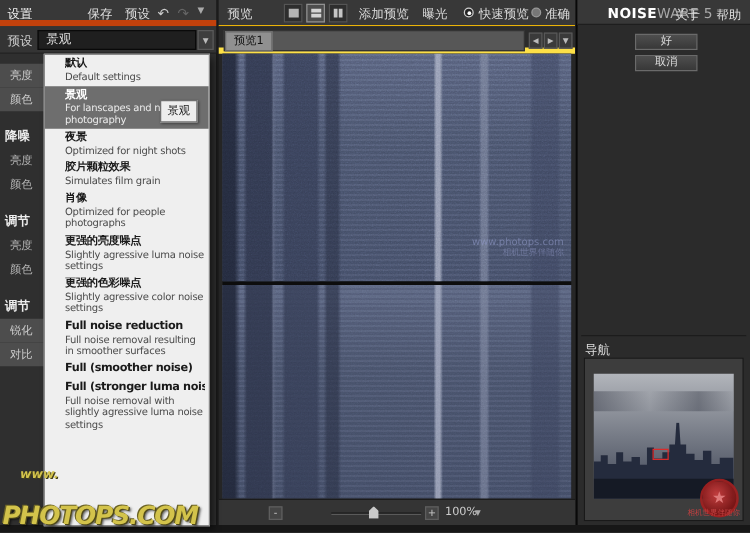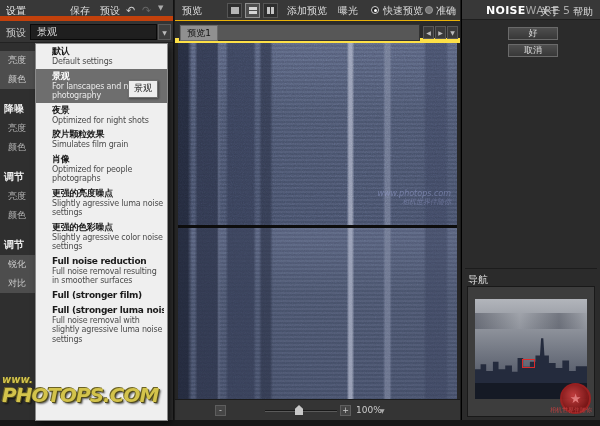--- a/index.html
+++ b/index.html
@@ -72,21 +72,21 @@
       linear-gradient(90deg, rgba(32,38,56,.9) 0, rgba(32,38,56,.9) 3.5%, rgba(70,78,100,0) 5%),
       linear-gradient(90deg, transparent 6%, rgba(45,52,74,.85) 7%, rgba(45,52,74,.85) 14%, rgba(96,104,128,.5) 14.6%, transparent 15.4%),
       linear-gradient(90deg, transparent 17%, rgba(52,60,84,.8) 18%, rgba(52,60,84,.8) 27%, transparent 28%),
       linear-gradient(90deg, transparent 29%, rgba(44,51,72,.7) 30%, rgba(44,51,72,.7) 33%, transparent 34%),
       linear-gradient(90deg, transparent 60.5%, rgba(165,172,195,.8) 61.3%, rgba(165,172,195,.8) 62.3%, transparent 63.2%),
       linear-gradient(90deg, transparent 73.5%, rgba(128,136,162,.6) 74.3%, rgba(128,136,162,.6) 75.8%, transparent 76.6%),
       linear-gradient(90deg, transparent 88%, rgba(58,66,92,.55) 89%, rgba(58,66,92,.55) 96%, transparent 97%),
       repeating-linear-gradient(180deg, rgba(255,255,255,.03) 0 2px, rgba(0,0,0,.05) 2px 4px),
       linear-gradient(180deg, #59637f 0%, #4b556f 40%, #46506a 100%);
   }
-  .img-top { top:0; height:182px;font-style:italic; }
+  .img-top { top:0; height:182px; }
   .img-bottom { top:185px; bottom:0; }
   .grain { position:absolute; left:0; top:0; width:100%; height:100%; mix-blend-mode:overlay; opacity:.35; }
   .pv-watermark { position:absolute; right:6px; top:146px; text-align:right; color:rgba(150,158,205,.55); font-size:8px; line-height:9px; z-index:2; }
   .pv-watermark .cn { font-size:7px; color:rgba(150,158,205,.45); }
 
   .zoom-bar { position:absolute; left:0; bottom:0; right:0; height:21px; background:#343434; border-top:1px solid #1b1b1b; color:#ccc; font-size:9px; }
   .zbtn { position:absolute; top:5px; width:11px; height:11px; background:#454545; border:1px solid #5e5e5e; color:#ccc; font-size:8px; line-height:9px; text-align:center; }
   .zb-minus { left:40px; } .zb-plus { left:165px; }
   .ztrack { position:absolute; left:90px; top:10px; width:72px; height:2px; background:#191919; border-bottom:1px solid #5a5a5a; }
   .zthumb { position:absolute; left:120px; top:5px; width:8px; height:10px; background:#c9c9c9; clip-path:polygon(50% 0, 100% 38%, 100% 100%, 0 100%, 0 38%); }
@@ -115,23 +115,23 @@
   .nav-fg { position:absolute; left:0; bottom:0; width:100%; height:16%; background:#151a25; }
   .nav-marker { position:absolute; left:42%; top:60%; width:13px; height:9px; border:1px solid #d92b2b; }
   .nav-logo { position:absolute; right:3px; top:96px; width:31px; height:31px; border-radius:50%;
     background:radial-gradient(circle at 42% 38%, #cf4040, #7e1414 70%); border:2px solid #a32020; opacity:.92;
     color:#f08080; font-size:13px; text-align:center; line-height:28px; z-index:3; }
   .nav-caption { position:absolute; right:2px; top:119px; font-size:6px; color:#c04040; z-index:4; }
 
   
   .win-bottom { position:absolute; left:0; bottom:0; width:100%; height:6px; background:#171717; }
   .photops { position:absolute; left:2px; top:375px; z-index:10; color:#d3c34b; font-weight:bold; line-height:1; }
-  .pw-www { font-size:10px; font-style:italic; text-shadow:1px 1px 0 #454018; }
+  .pw-www { font-size:10px; font-style:italic; margin-left:14px; text-shadow:1px 1px 0 #454018; }
   .pw-site { font-size:20px; letter-spacing:-1px; font-style:italic;
-    text-shadow:1px 1px 0 #4f491c, -1px -1px 0 #6b6326, 2px 2px 2px rgba(0,0,0,.6); }
+    text-shadow:1px 1px 0 #4f491c, -1px -1px 0 #6b6326, 2px 2px 2px rgba(0,0,0,.6);margin-top:17px; }
 </style>
 </head>
 <body>
 
 <div id="stage">
 
   <div class="left-panel">
     <div class="lp-toolbar">
       <span class="t-settings">设置</span>
       <span class="t-save">保存</span>
@@ -188,21 +188,21 @@
         </div>
         <div class="menu-item">
           <div class="mi-title">更强的色彩噪点</div>
           <div class="mi-desc">Slightly agressive color noise settings</div>
         </div>
         <div class="menu-item">
           <div class="mi-title">Full noise reduction</div>
           <div class="mi-desc">Full noise removal resulting in smoother surfaces</div>
         </div>
         <div class="menu-item">
-          <div class="mi-title">Full (stronger film)</div>
+          <div class="mi-title">Full (smoother noise)</div>
         </div>
         <div class="menu-item">
           <div class="mi-title">Full (stronger luma noise)</div>
           <div class="mi-desc">Full noise removal with slightly agressive luma noise settings</div>
         </div>
       </div>
   </div>
   <div class="tooltip">景观</div>
 
   <div class="mid-panel">

